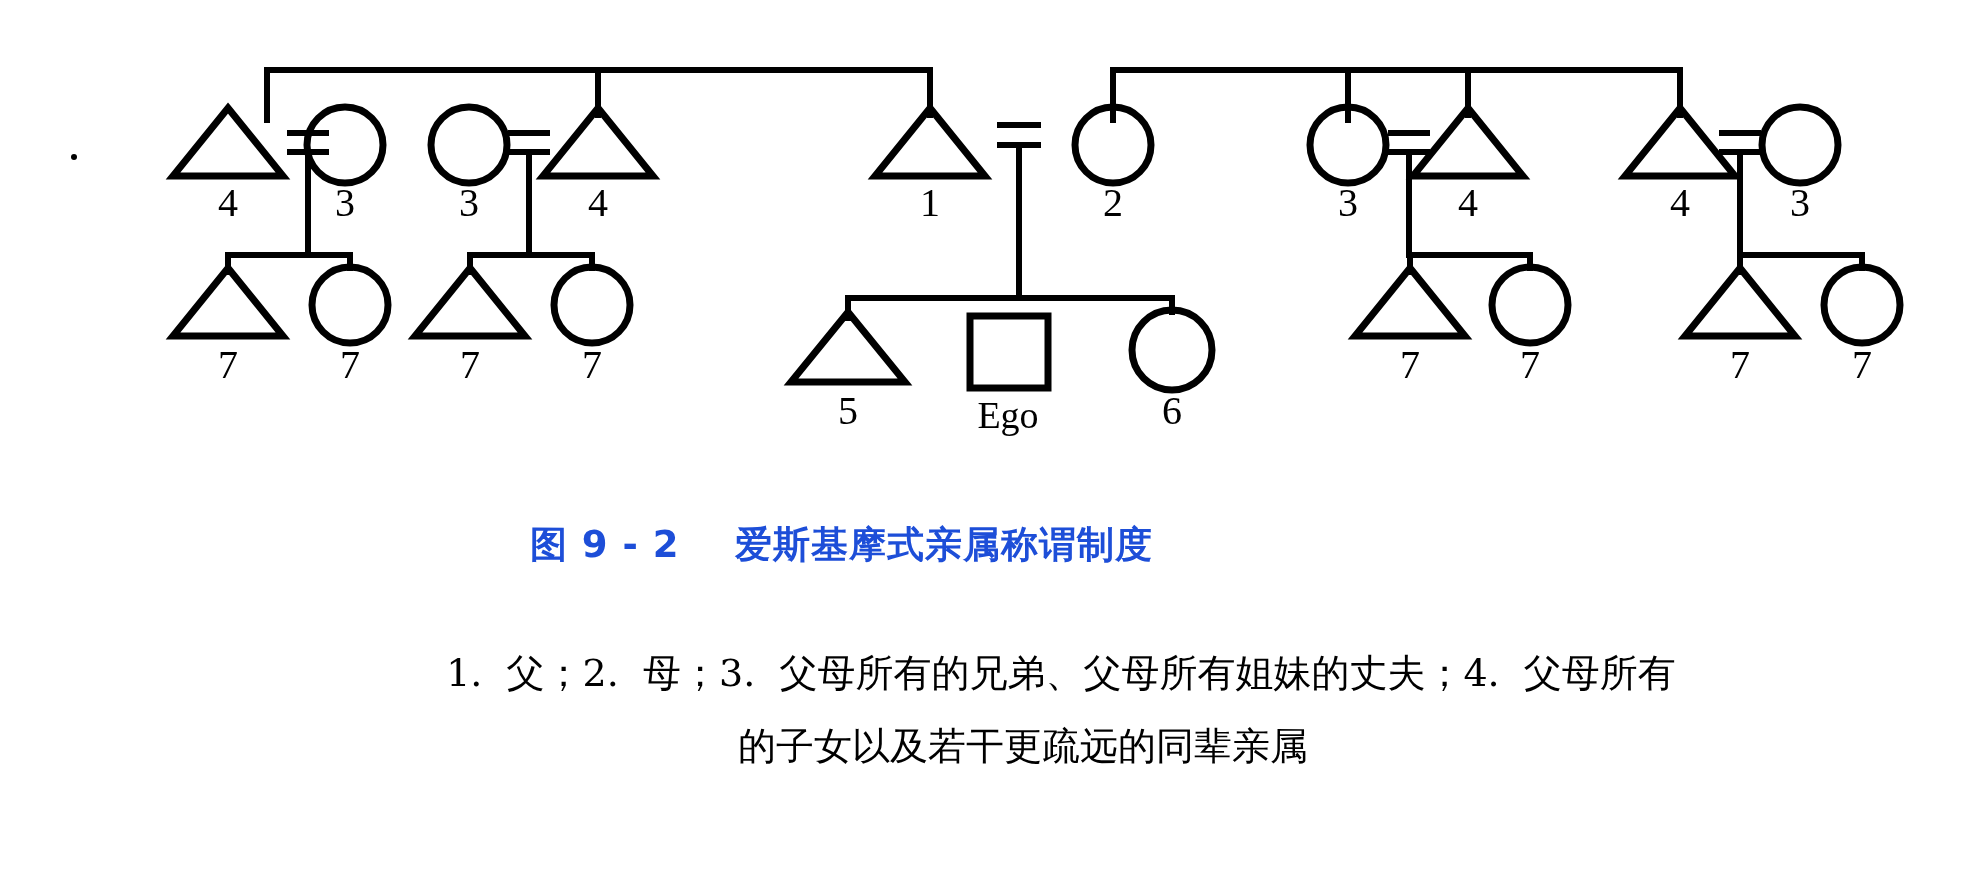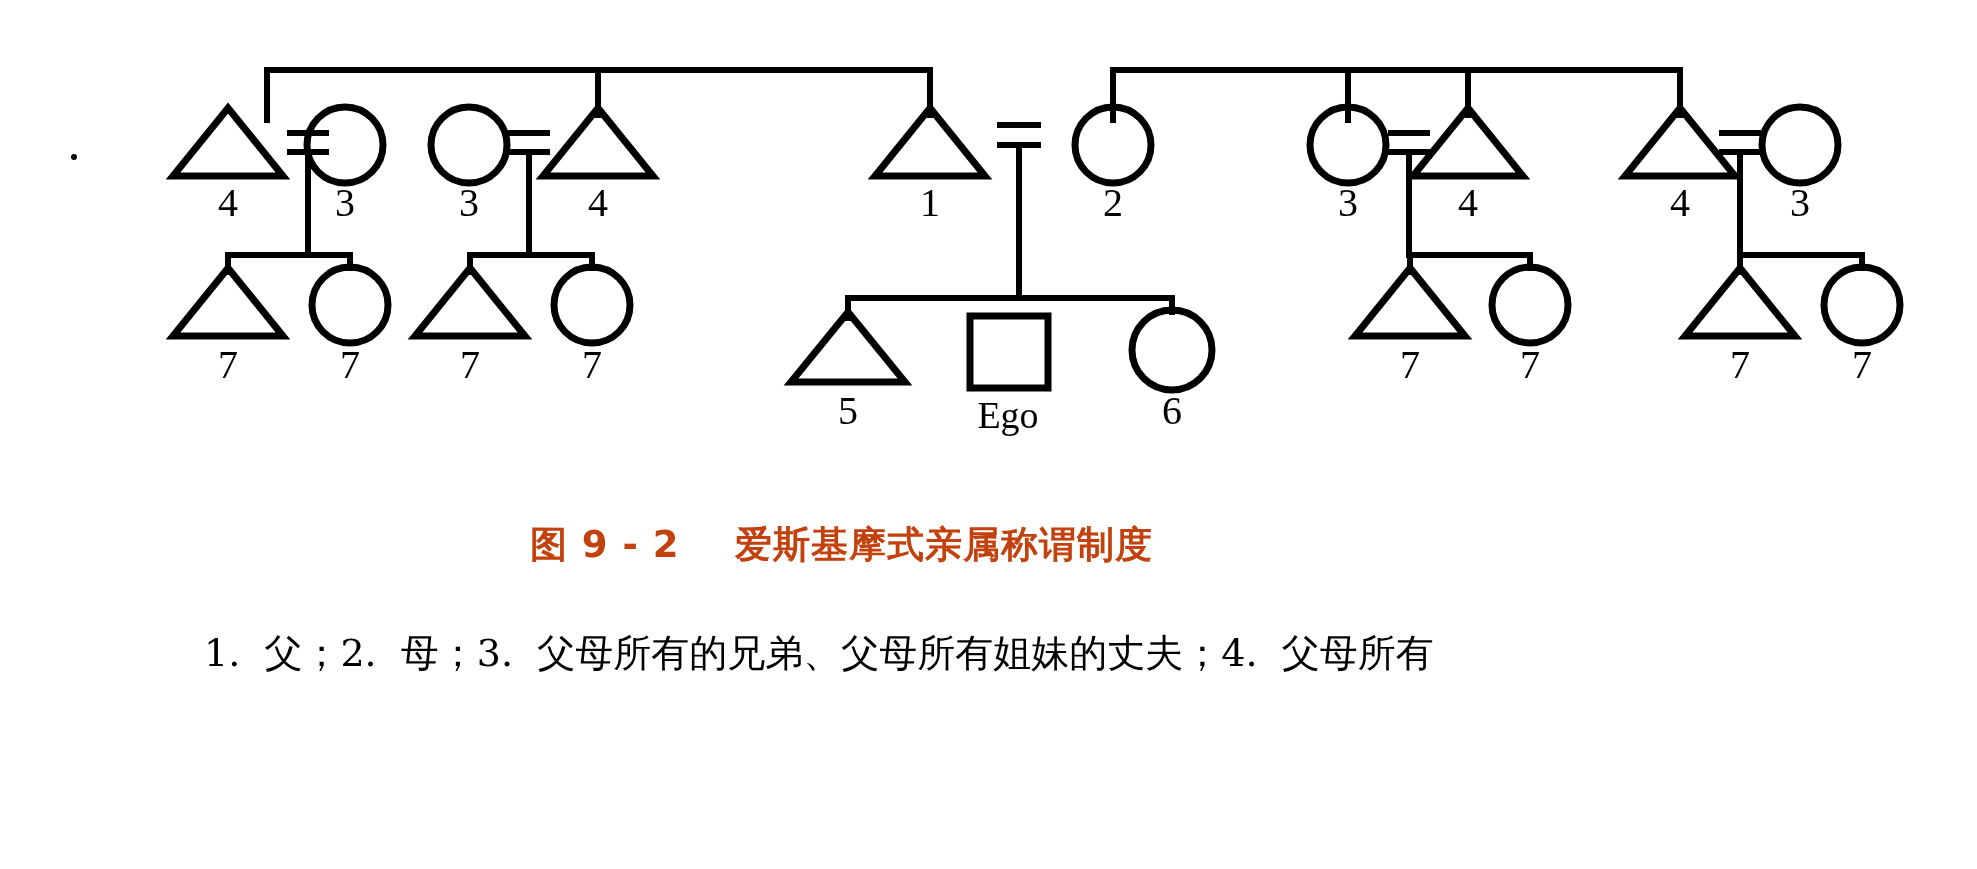--- a/index.html
+++ b/index.html
@@ -35,33 +35,34 @@
   .fig-caption {
     position: absolute;
     left: 0;
     top: 520px;
     width: 1683px;
     text-align: center;
     font-family: "DejaVu Sans", "Liberation Sans", sans-serif;
     font-weight: 700;
     font-size: 37px;
     letter-spacing: 1px;
-    color: #c2410c;
+    color: #1d4ed8;
     white-space: pre;
   }
   .legend-block {
     position: absolute;
     left: 128px;
-    top: 617px;
+    top: 637px;
     width: 1790px;
     font-family: "DejaVu Serif", "Liberation Serif", serif;
     font-size: 38px;
     line-height: 73px;
     color: #000000;
     letter-spacing: 0px;
+    text-align: center;
   }
   .legend-line {
     white-space: pre;
     display: block;
   }
   .legend-line.first {
     text-indent: 76px;
   }
   
   .ln {
@@ -281,15 +282,16 @@
       <text class="num" x="1862" y="378">7</text>
 
       <circle class="dotmark" cx="74" cy="157" r="3"></circle>
     </svg>
   </div>
 
   <div class="fig-caption">图 9 - 2    爱斯基摩式亲属称谓制度</div>
 
   <div class="legend-block">
     <span class="legend-line first">1.  父；2.  母；3.  父母所有的兄弟、父母所有姐妹的丈夫；4.  父母所有</span>
+    <span class="legend-line">的子女以及若干更疏远的同辈亲属</span>
   </div>
 
 </div>
 
 </body></html>

